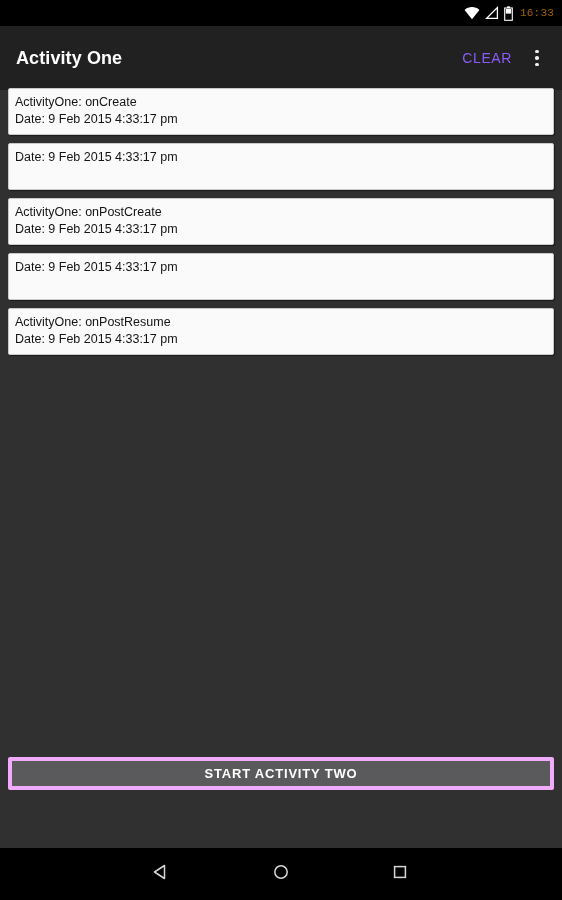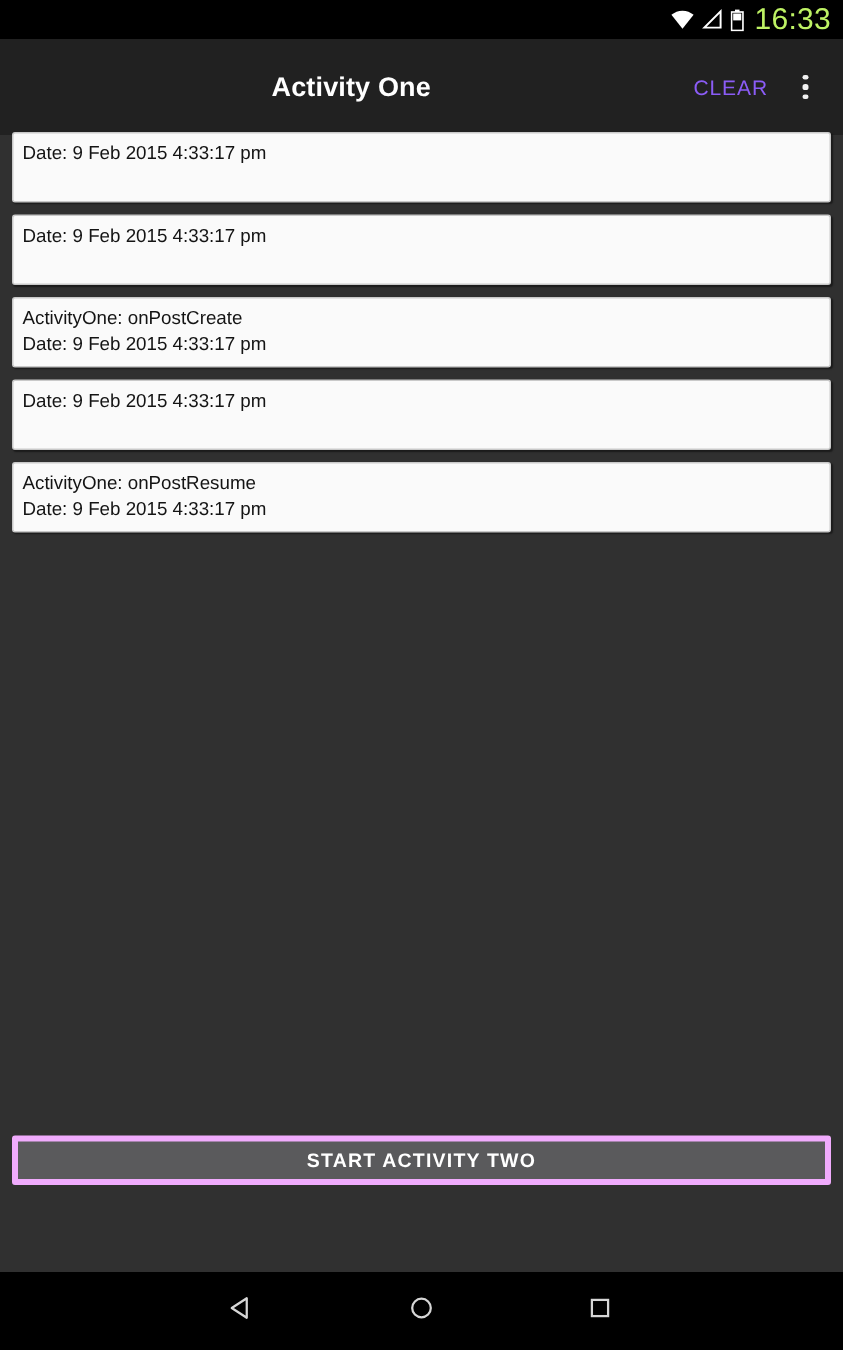--- a/index.html
+++ b/index.html
@@ -32,39 +32,39 @@
     padding-right: 8px;
     box-sizing: border-box;
   }
   .status-icon {
     display: inline-flex;
     align-items: center;
     justify-content: center;
     margin-right: 5px;
   }
   #status-time {
-    color: #bef264;
-    font-size: 20px;
+    color: #a16207;
+    font-size: 11px;
     letter-spacing: 0.2px;
     line-height: 26px;
     margin-left: 2px;
+    font-family: Liberation Mono, monospace;
   }
 
   
   #toolbar {
     position: absolute;
     top: 26px; left: 0;
     width: 562px;
     height: 64px;
     background: #212121;
     display: flex;
     align-items: center;
     box-sizing: border-box;
     padding: 0 10px 0 16px;
-    text-align: center;
   }
   #toolbar-title {
     color: #ffffff;
     font-size: 18px;
     font-weight: bold;
     letter-spacing: 0.1px;
     flex: 1 1 auto;
   }
   #clear-button {
     color: #8b5cf6;
@@ -203,20 +203,21 @@
     <div id="overflow-button">
       <span class="dot"></span>
       <span class="dot"></span>
       <span class="dot"></span>
     </div>
   </div>
 
   <div id="log-list">
 
     <div class="log-card">
+      <div class="log-line">ActivityOne: onCreate</div>
       <div class="log-line">Date: 9 Feb 2015 4:33:17 pm</div>
     </div>
 
     <div class="log-card">
       <div class="log-line">Date: 9 Feb 2015 4:33:17 pm</div>
     </div>
 
     <div class="log-card">
       <div class="log-line">ActivityOne: onPostCreate</div>
       <div class="log-line">Date: 9 Feb 2015 4:33:17 pm</div>

